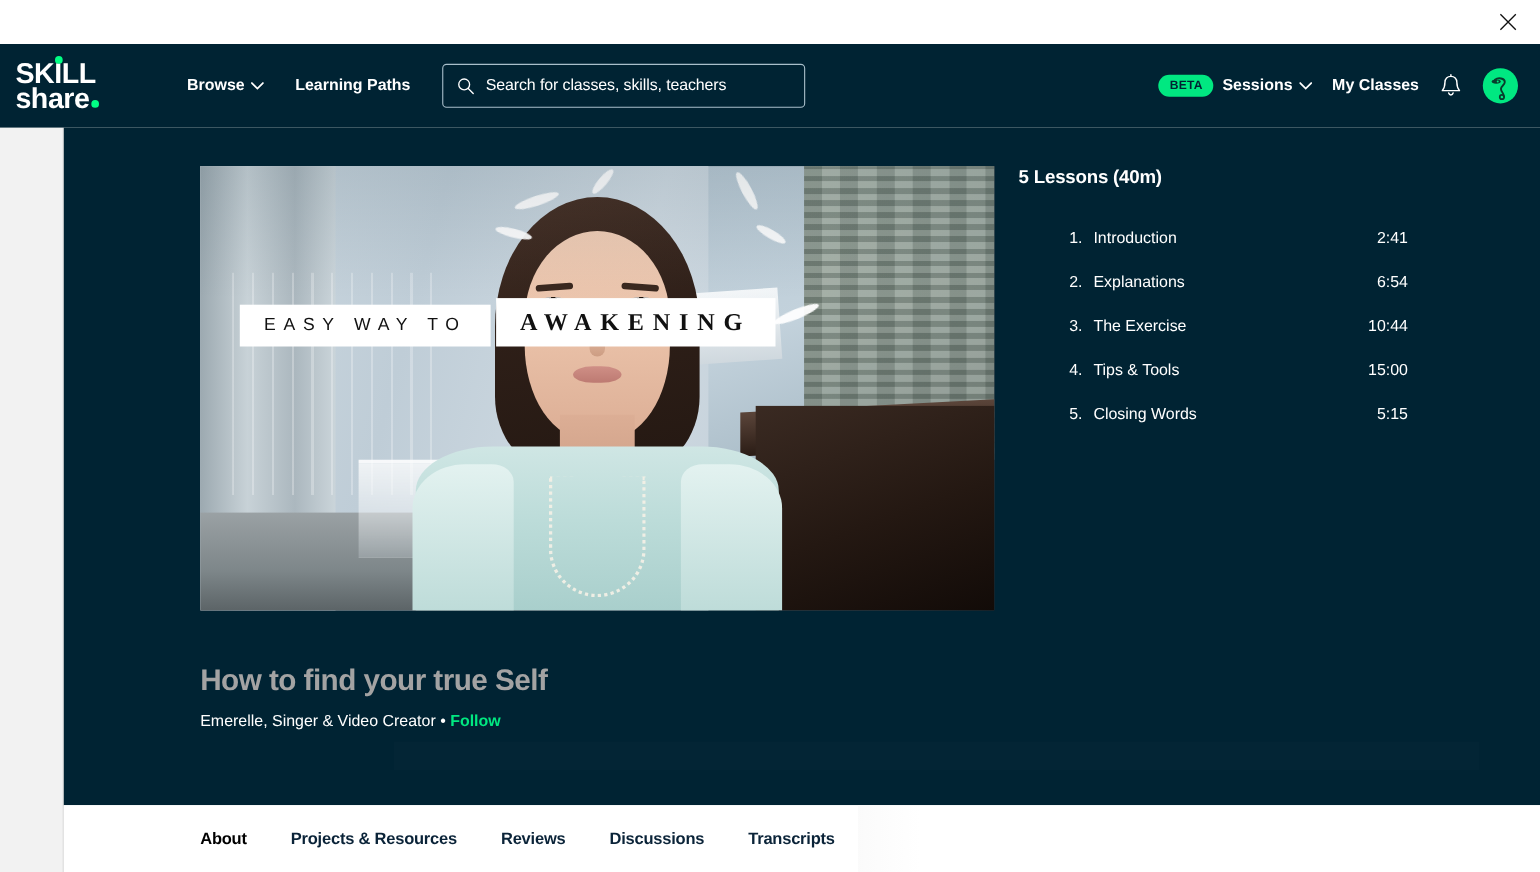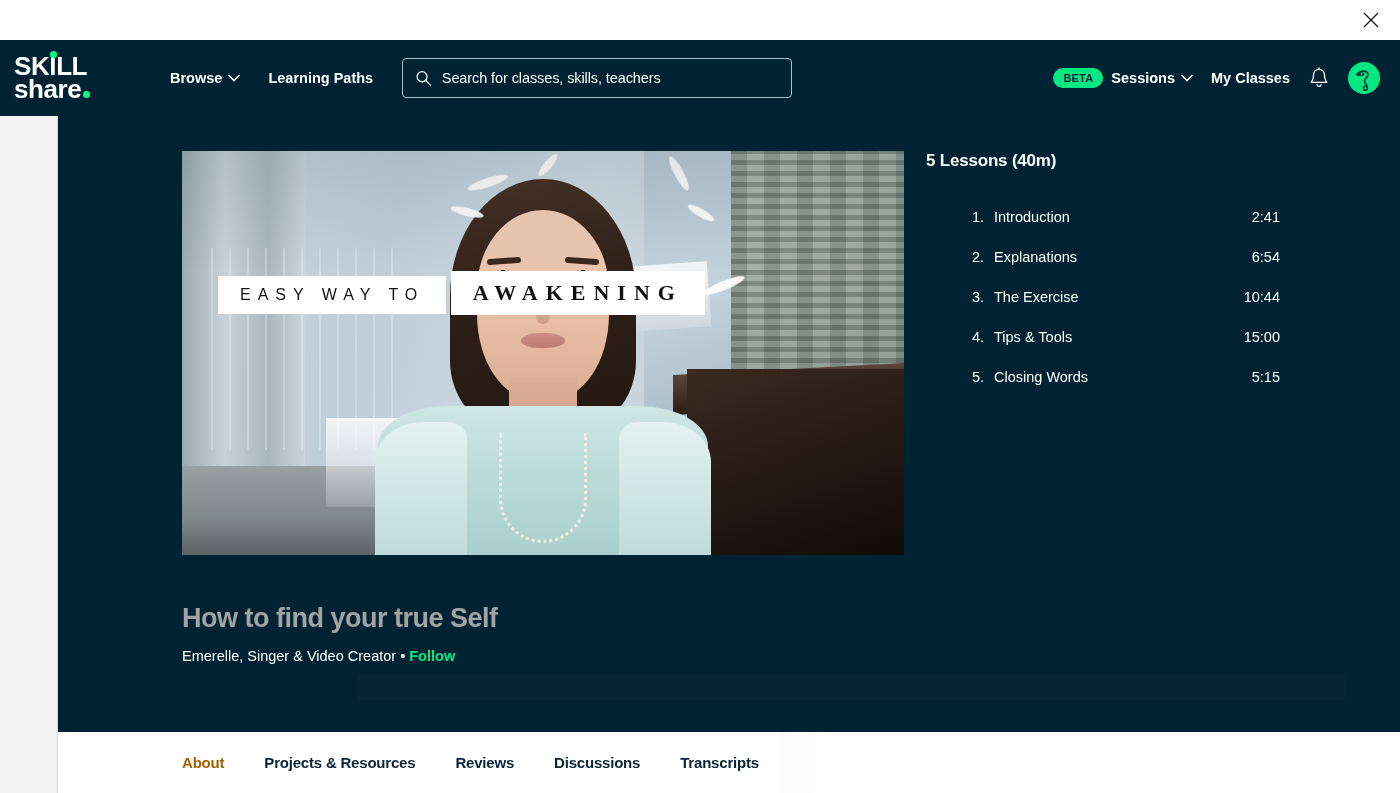--- a/index.html
+++ b/index.html
@@ -59,21 +59,21 @@
   }
   .nav-links{ display:flex; margin-left:40px; gap:28px; }
   .nav-link{
     color:#fff; font-size:14.5px; font-weight:700; cursor:pointer;
     display:flex; align-items:center; gap:6px; white-space:nowrap;
   }
   .chev-down{ display:inline-block; }
 
   .search-wrap{
     margin-left:29px;
-    width:390px; height:40px;
+    width:330px; height:40px;
     border:1px solid #a9bfcb; border-radius:4px;
     display:flex; align-items:center; padding:0 12px; gap:10px;
     background:transparent; cursor:text;
   }
   .search-input{
     border:none; outline:none; background:transparent;
     color:#ffffff; font-size:14.5px; font-weight:400;
     font-family:"Liberation Sans", sans-serif;
     width:100%; letter-spacing:-0.1px;
   }
@@ -253,21 +253,21 @@
 
   
   .tabbar{
     flex:1; background:#ffffff; display:flex; align-items:center;
     padding-left:124px; gap:40px; position:relative;
   }
   .tab{
     font-size:15px; font-weight:700; color:#0a2338;
     cursor:pointer; letter-spacing:-0.2px; padding:6px 0;
   }
-  .tab.active{ color:#a16207; }
+  .tab.active{ color:#000000; }
   .tab-ghost{
     position:absolute; left:722px; top:0; width:56px; height:100%;
     background:linear-gradient(90deg, rgba(250,250,250,.9), rgba(255,255,255,0));
     pointer-events:none;
   }
 </style>
 </head>
 <body>
 
 <div class="promo-banner">

